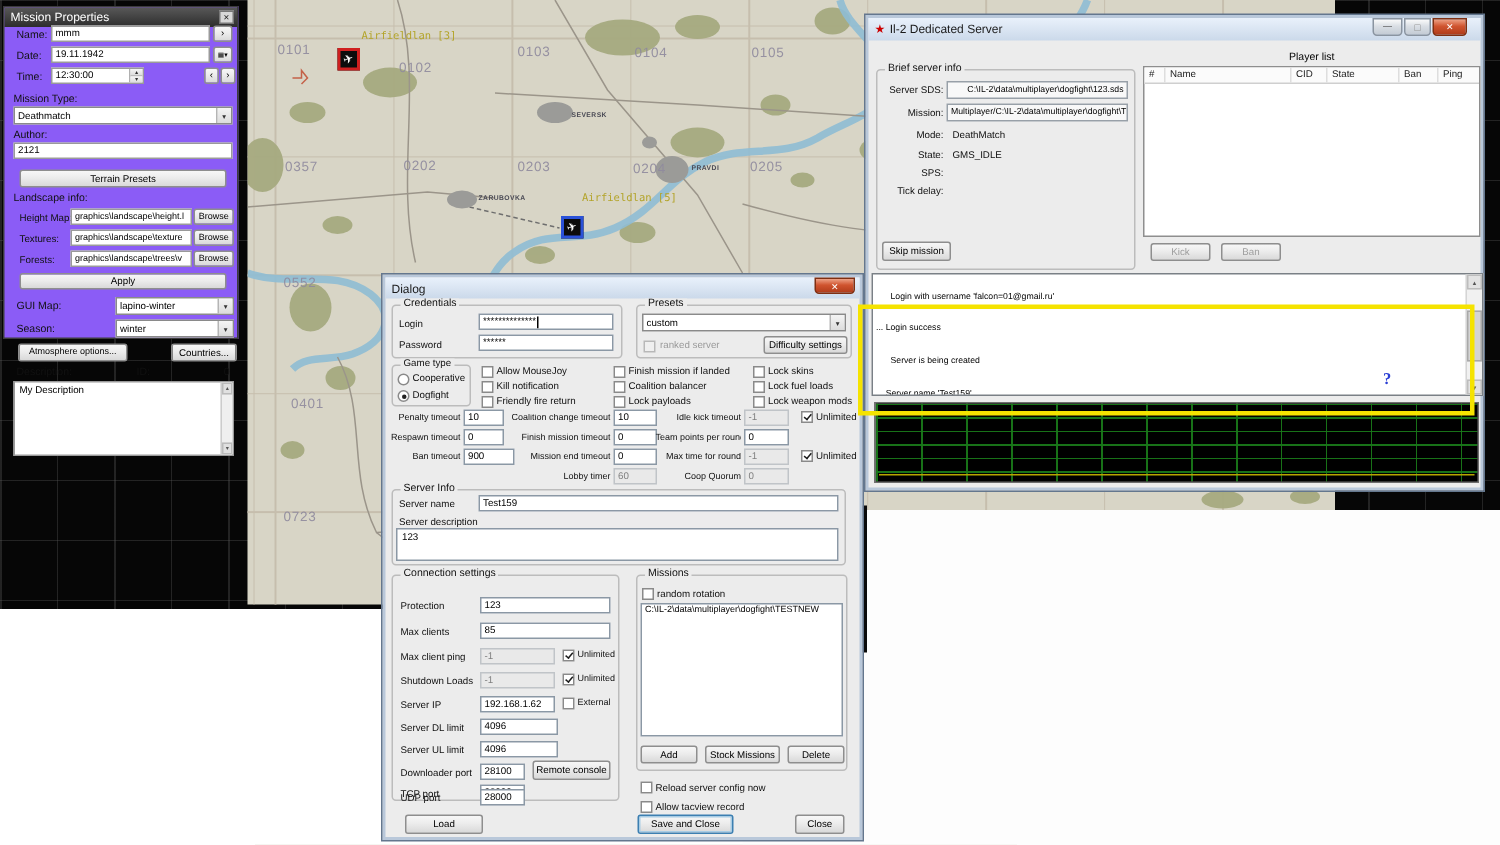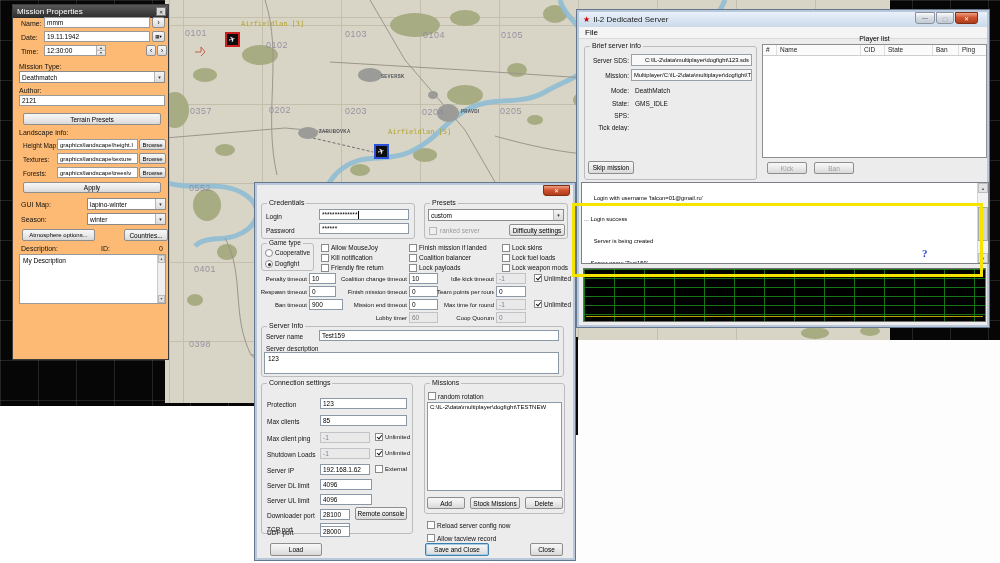--- a/index.html
+++ b/index.html
@@ -43,21 +43,21 @@
   .rad{position:absolute;width:8px;height:8px;border:1px solid #8a8a8a;border-radius:50%;background:#fff}
   .rad.sel::after{content:"";position:absolute;left:2px;top:2px;width:3px;height:3px;border-radius:50%;background:#222}
   .ddl{position:absolute;background:#fff;border:1px solid #8a8a8a;font-size:6.5px;display:flex;align-items:center;
       padding:0 2px;white-space:nowrap;overflow:hidden}
   .ddl .arr{position:absolute;right:0;top:0;bottom:0;width:10px;border-left:1px solid #b5b5b5;
       background:linear-gradient(#f4f4f4,#dcdcdc);display:flex;align-items:center;justify-content:center;font-size:5px;color:#333}
   .glbl{font-size:6.5px;color:#111;position:absolute;white-space:nowrap}
   .glbl.dim{color:#9a9a9a}
   .ralbl{position:absolute;font-size:6px;color:#111;text-align:right;white-space:nowrap;overflow:hidden}
   
-  #mp{position:absolute;left:12px;top:4px;width:157px;height:356px;background:#fdba74;border:1px solid #3c3c3c;z-index:10}
+  #mp{position:absolute;left:2px;top:4px;width:157px;height:222px;background:#8b5cf6;border:1px solid #3c3c3c;z-index:10}
   #mp .title{position:absolute;left:0;top:0;right:0;height:13px;background:linear-gradient(#585858,#2d2d2d);
       color:#fff;font-size:8px;display:flex;align-items:center;padding:0 4px}
   #mp .close{position:absolute;right:2px;top:2px;width:10px;height:9px;background:#d8d8d8;border:1px solid #777;
       color:#222;font-size:5px;display:flex;align-items:center;justify-content:center}
   #mp .tb{border-color:#9a9a9a}
   
   .winframe{position:absolute;background:#ececec;border:2px solid #b9c8da;outline:1px solid #64778e;z-index:20}
   .wtitle{position:absolute;left:0;top:0;right:0;background:linear-gradient(#e9f1fb,#cbd9ea);
       display:flex;align-items:center;font-size:8px;color:#1a1a1a;padding:0 4px}
   .xbtn{position:absolute;top:0;display:flex;align-items:center;justify-content:center;color:#fff;
@@ -172,21 +172,21 @@
   <span class="gridnum" style="left:180px;top:29px">0103</span>
   <span class="gridnum" style="left:258px;top:30px">0104</span>
   <span class="gridnum" style="left:336px;top:30px">0105</span>
   <span class="gridnum" style="left:25px;top:106px">0357</span>
   <span class="gridnum" style="left:104px;top:105px">0202</span>
   <span class="gridnum" style="left:180px;top:106px">0203</span>
   <span class="gridnum" style="left:257px;top:107px">0204</span>
   <span class="gridnum" style="left:335px;top:106px">0205</span>
   <span class="gridnum" style="left:24px;top:183px">0552</span>
   <span class="gridnum" style="left:29px;top:264px">0401</span>
-  <span class="gridnum" style="left:24px;top:339px">0398</span>
+  <span class="gridnum" style="left:24px;top:339px">0723</span>
 
   <span class="aflabel" style="left:76px;top:20px">Airfieldlan [3]</span>
   <span class="aflabel" style="left:223px;top:128px">Airfieldlan [5]</span>
 
   <div class="af red" style="left:60px;top:32px">
       <span>✈</span>
     </div>
   <div class="af blue" style="left:209px;top:144px">
       <span>✈</span>
     </div>
@@ -288,20 +288,23 @@
   <div class="tb" style="left:6px;top:249px;width:147px;height:50px;align-items:flex-start;padding:2px 3px">
     <span>My Description</span>
     <div class="mpscroll">
       <div class="u">▲</div>
       <div class="d">▼</div>
     </div>
   </div>
 </div>
 
 <div id="dlg" class="winframe">
+  <div class="wtitle">
+    <span>Dialog</span>
+  </div>
   <div class="xbtn" style="right:3px;width:27px;height:11px">✕</div>
 
   <div class="grp" style="left:4px;top:18px;width:154px;height:36px">
     <span class="cap" style="color:#111">Credentials</span>
   </div>
   <span class="glbl" style="left:9px;top:28px">Login</span>
   <div class="tb" style="left:62px;top:24px;width:90px;height:11px">
     <span>**************</span>
       <span class="caret"></span>
   </div>
@@ -491,23 +494,20 @@
 
 <div id="srv" class="winframe">
   <div class="wtitle">
     <span style="color:#c00;font-size:8px;margin-right:3px">★</span>
     <span>Il-2 Dedicated Server</span>
   </div>
   <div class="capbtn" style="right:52px;width:20px;height:12px">—</div>
   <div class="capbtn" style="right:33px;width:18px;height:12px;color:#9a9a9a">▢</div>
   <div class="xbtn" style="right:9px;width:23px;height:12px">✕</div>
 
-  <div class="menubar">
-    <span>File</span>
-  </div>
 
   <div class="grp" style="left:5px;top:34px;width:173px;height:134px">
     <span class="cap" style="color:#111">Brief server info</span>
   </div>
   <span class="ralbl" style="left:2px;top:45px;width:48px;font-size:6.5px">Server SDS:</span>
   <div class="sunken" style="left:52px;top:42px;width:121px;height:12px;justify-content:flex-end">
       <span>C:\IL-2\data\multiplayer\dogfight\123.sds</span>
     </div>
   <span class="ralbl" style="left:2px;top:60px;width:48px;font-size:6.5px">Mission:</span>
   <div class="sunken" style="left:52px;top:57px;width:121px;height:12px">

